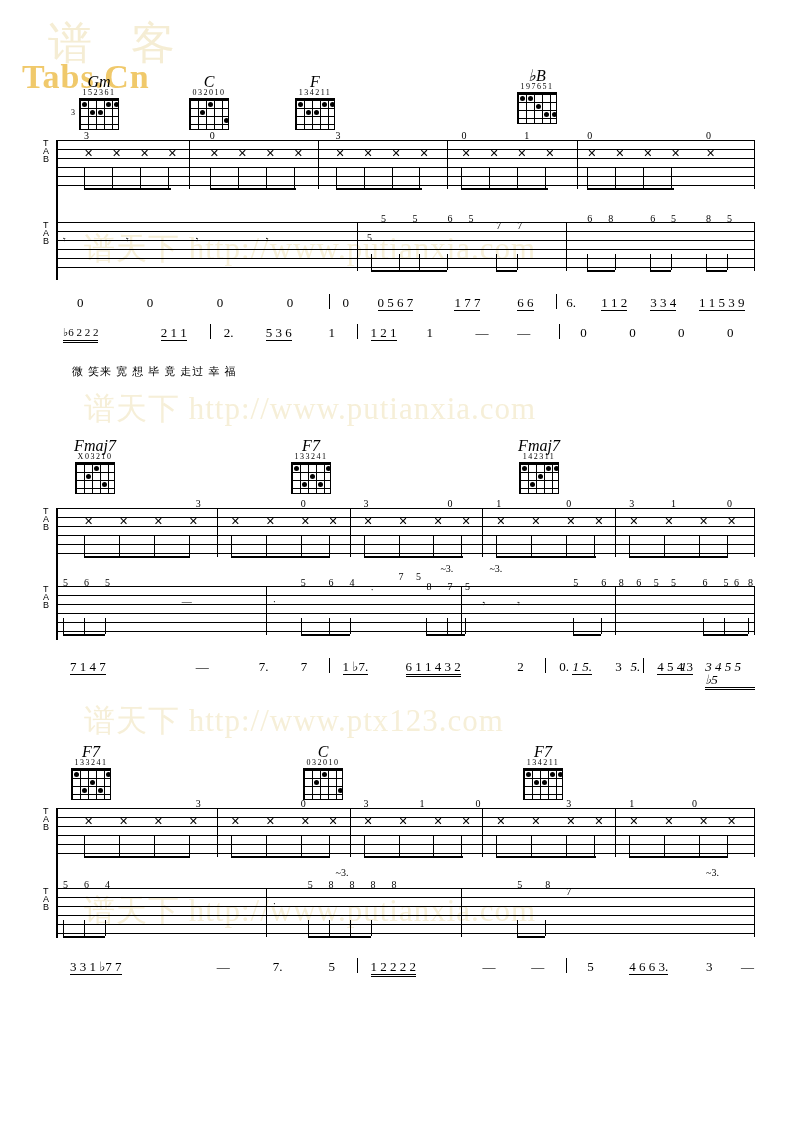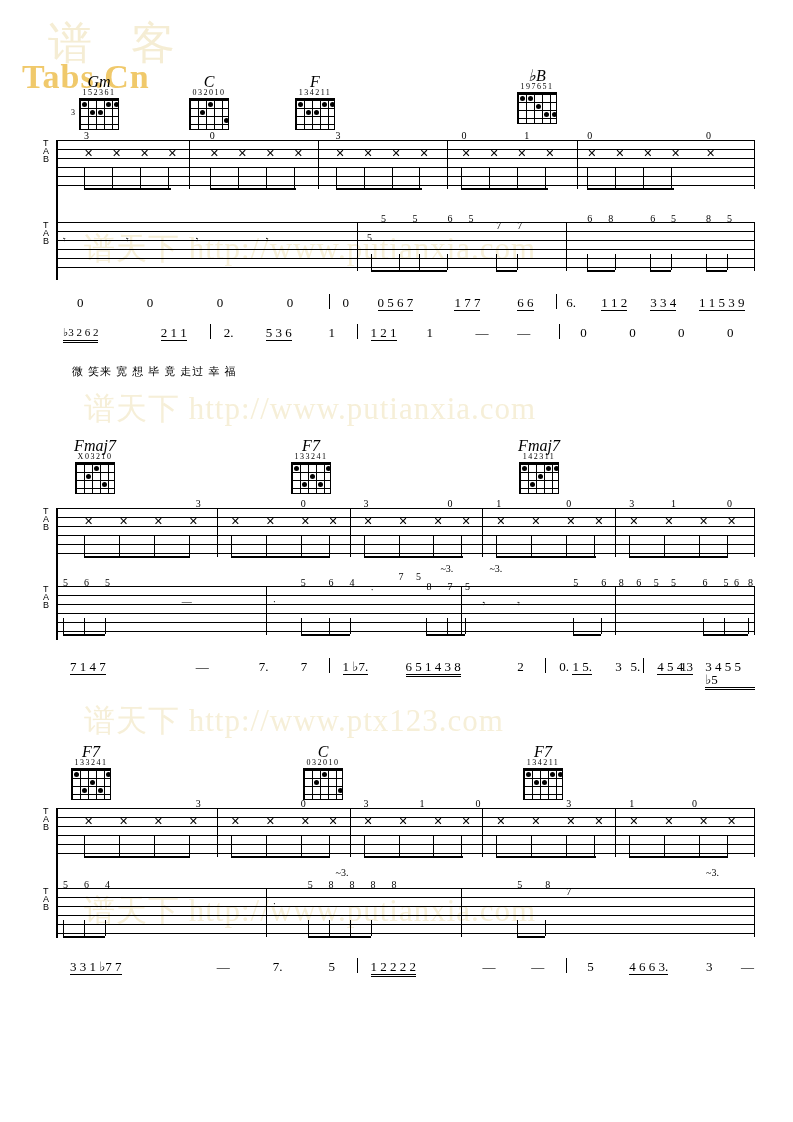--- a/index.html
+++ b/index.html
@@ -380,21 +380,21 @@
       <div class="nt ul" style="left:57%;">1 7 7</div>
       <div class="nt ul" style="left:66%;">6 6</div>
       <div class="vbar" style="left:71.5%; top:-2px; height:15px;"></div>
       <div class="nt" style="left:73%;">6.</div>
       <div class="nt ul" style="left:78%;">1 1 2</div>
       <div class="nt ul" style="left:85%;">3 3 4</div>
       <div class="nt ul" style="left:92%;">1 1 5 3 9</div>
     </div>
 
     <div class="numline" style="top:326px;">
-      <div class="nt small ul2" style="left:1%;">♭3 2 6 2</div>
+      <div class="nt small ul2" style="left:1%;">♭6 2 2 2</div>
       <div class="nt ul" style="left:15%;">2 1 1</div>
       <div class="vbar" style="left:22%; top:-2px; height:15px;"></div>
       <div class="nt" style="left:24%;">2.</div>
       <div class="nt ul" style="left:30%;">5 3 6</div>
       <div class="nt" style="left:39%;">1</div>
       <div class="vbar" style="left:43%; top:-2px; height:15px;"></div>
       <div class="nt ul" style="left:45%;">1 2 1</div>
       <div class="nt" style="left:53%;">1</div>
       <div class="nt dash" style="left:60%;">—</div>
       <div class="nt dash" style="left:66%;">—</div>
@@ -575,30 +575,30 @@
       </div>
     </div>
 
     <div class="numline" style="top:660px;">
       <div class="nt ul" style="left:2%;">7 1 4 7</div>
       <div class="nt dash" style="left:20%;">—</div>
       <div class="nt" style="left:29%;">7.</div>
       <div class="nt" style="left:35%;">7</div>
       <div class="vbar" style="left:39%; top:-2px; height:15px;"></div>
       <div class="nt ul" style="left:41%;">1 ♭7.</div>
-      <div class="nt ul2" style="left:50%;">6 5 1 4 3 8</div>
+      <div class="nt ul2" style="left:50%;">6 1 1 4 3 2</div>
       <div class="nt" style="left:66%;">2</div>
       <div class="vbar" style="left:70%; top:-2px; height:15px;"></div>
       <div class="nt" style="left:72%;">0.</div>
       <div class="nt" style="left:80%;">3</div>
       <div class="vbar" style="left:84%; top:-2px; height:15px;"></div>
       <div class="nt ul" style="left:86%;">4 5 4 3</div>
     </div>
 
-    <div class="numline" style="top:660px; left:340px; right:38px;">
+    <div class="numline" style="top:660px; left:340px; right:38px;font-style:italic;">
       <div class="nt ul" style="left:56%;">1 5.</div>
       <div class="nt" style="left:70%;">5.</div>
       <div class="nt" style="left:82%;">1</div>
       <div class="nt ul2" style="left:88%;">3 4 5 5 ♭5</div>
     </div>
   </div>
 
   <div class="system" style="top:0;">
 
     <div class="chord" style="left:68px; top:746px;">

